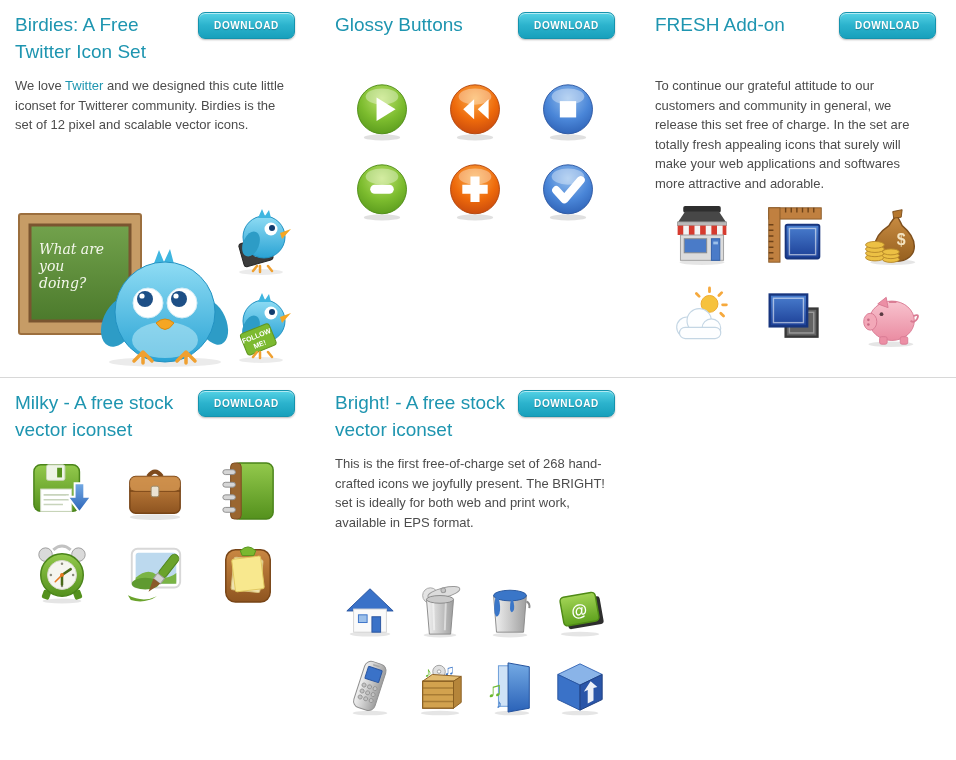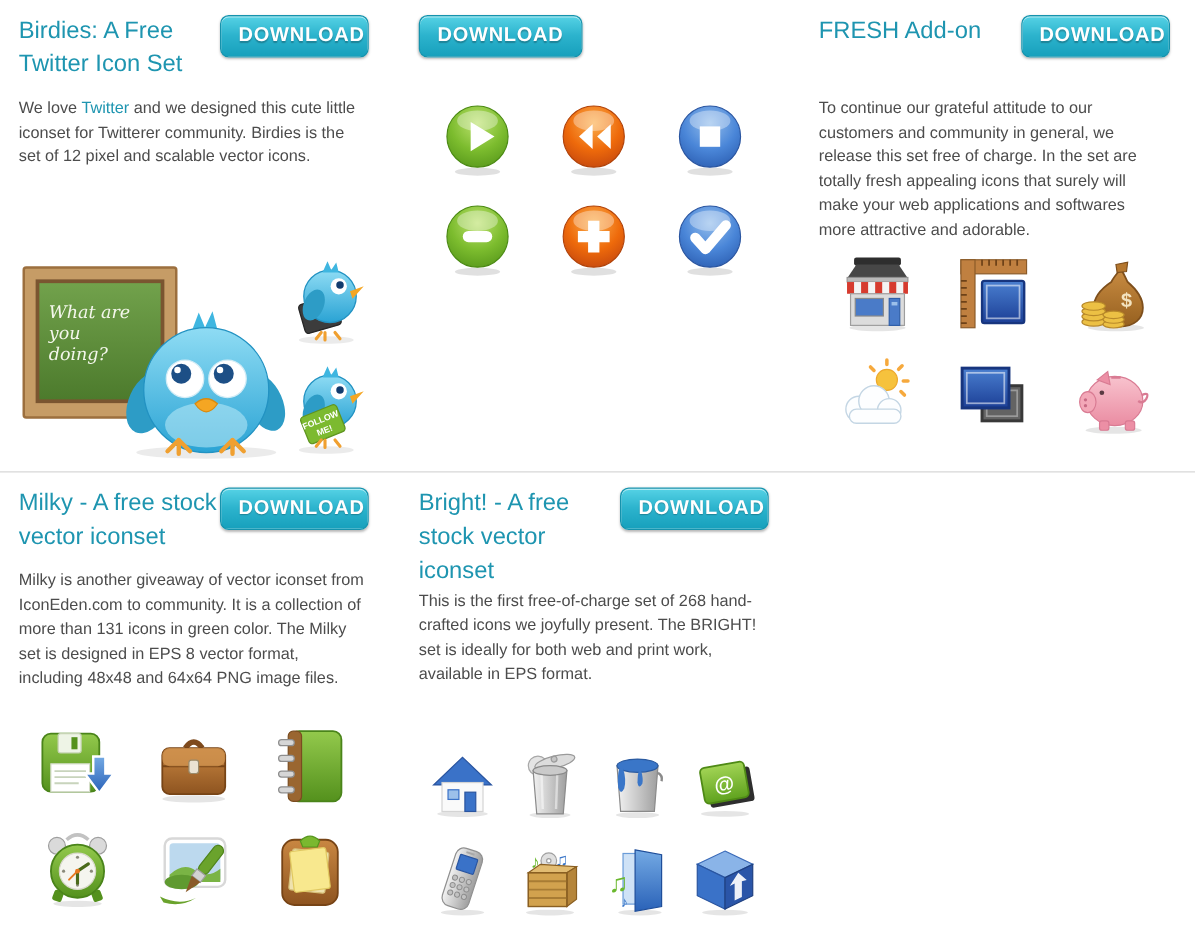--- a/index.html
+++ b/index.html
@@ -4,21 +4,21 @@
 <style>
   * { box-sizing: border-box; margin: 0; padding: 0; }
   html,body { width: 956px; height: 760px; background: #fff; overflow: hidden;
     font-family: "Liberation Sans", sans-serif; }
   .page { width: 848px; height: 760px; padding: 12px 8px 0 15px; }
   .grid-row { display: grid; grid-template-columns: 280px 280px 281px; column-gap: 40px; }
   .sec-head { display: flex; justify-content: space-between; align-items: flex-start; min-height: 64px; }
   .sec-title { font-size: 19px; font-weight: 400; color: #1e95b0; line-height: 1.42;
     width: 182px; cursor: pointer; }
   .btn { display: inline-block; min-width: 97px; padding: 7px 14px; text-align: center;
-    font-family: "Liberation Sans", sans-serif; font-size: 16px; font-weight: bold; color: #fff;
+    font-family: "Liberation Sans", sans-serif; font-size: 10px; font-weight: bold; color: #fff;
     letter-spacing: .6px; cursor: pointer;
     background: linear-gradient(#55d2e5, #2cb3cd 48%, #17a0bc);
     border: 1px solid #1593ad; border-radius: 7px;
     box-shadow: 0 1px 2px rgba(0,0,0,.28), inset 0 1px 0 rgba(255,255,255,.55);
     text-shadow: 0 1px 1px rgba(0,0,0,.25); }
   .sec-desc { min-height: 122px; font-size: 13px; line-height: 1.5; color: #4c4c4c; padding-right: 4px; }
   .inline-link { color: #1e95b0; text-decoration: none; cursor: pointer; margin-top: 44px; }
   .icon-grid { display: grid; grid-template-columns: repeat(3, 1fr); row-gap: 20px;
     justify-items: center; align-items: center; padding-top: 6px; }
   .icon-grid.cols4 { grid-template-columns: repeat(4, 1fr); }
@@ -159,20 +159,21 @@
               <text x="31" y="59" font-size="7" font-weight="bold" fill="#fff" text-anchor="middle">ME!</text>
             </g>
             <path d="M30 64 l-4 5 M33 64 l0 6 M41 64 l4 5" stroke="#f0a030" stroke-width="2.5" stroke-linecap="round"></path>
           </g>
         </svg>
       </div>
     </section>
 
     <section>
       <div class="sec-head">
+        <h2 class="sec-title">Glossy Buttons</h2>
         <button class="btn">DOWNLOAD</button>
       </div>
       <div class="icon-grid">
         <div class="cell">
           <svg width="58" height="60" viewBox="0 0 64 66">
               <ellipse cx="32" cy="61" rx="20" ry="3.5" fill="#000" opacity="0.12"></ellipse>
               <circle cx="32" cy="30" r="27" fill="url(#ggr)" stroke="#4b8a13"></circle>
               <ellipse cx="32" cy="16" rx="18" ry="9" fill="#fff" opacity="0.35"></ellipse>
               <polygon points="26,17 47,30 26,43" fill="#fff"></polygon>
             </svg>
@@ -319,21 +320,20 @@
 
   <hr class="divider">
 
   <div class="grid-row">
 
     <section>
       <div class="sec-head">
         <h2 class="sec-title">Milky - A free stock vector iconset</h2>
         <button class="btn">DOWNLOAD</button>
       </div>
-      <p class="sec-desc">Milky is another giveaway of vector iconset from IconEden.com to community. It is a collection of more than 131 icons in green color. The Milky set is designed in EPS 8 vector format, including 48x48 and 64x64 PNG image files.</p>
       <div class="icon-grid">
         <div class="cell">
           <svg width="62" height="62" viewBox="0 0 64 64">
               <rect x="3" y="5" width="47" height="48" rx="7" fill="url(#grnm)" stroke="#4a841a" stroke-width="1.5"></rect>
               <rect x="16" y="5" width="19" height="16" rx="2" fill="#eef4e6" stroke="#c6d4b4"></rect>
               <rect x="27" y="8" width="5" height="10" fill="#54911d"></rect>
               <rect x="10" y="30" width="32" height="23" fill="#fff" stroke="#d4ddc8"></rect>
               <g stroke="#c8d4bc" stroke-width="1.6">
                 <path d="M13 36 h26 M13 41 h26 M13 46 h20"></path>
               </g>

